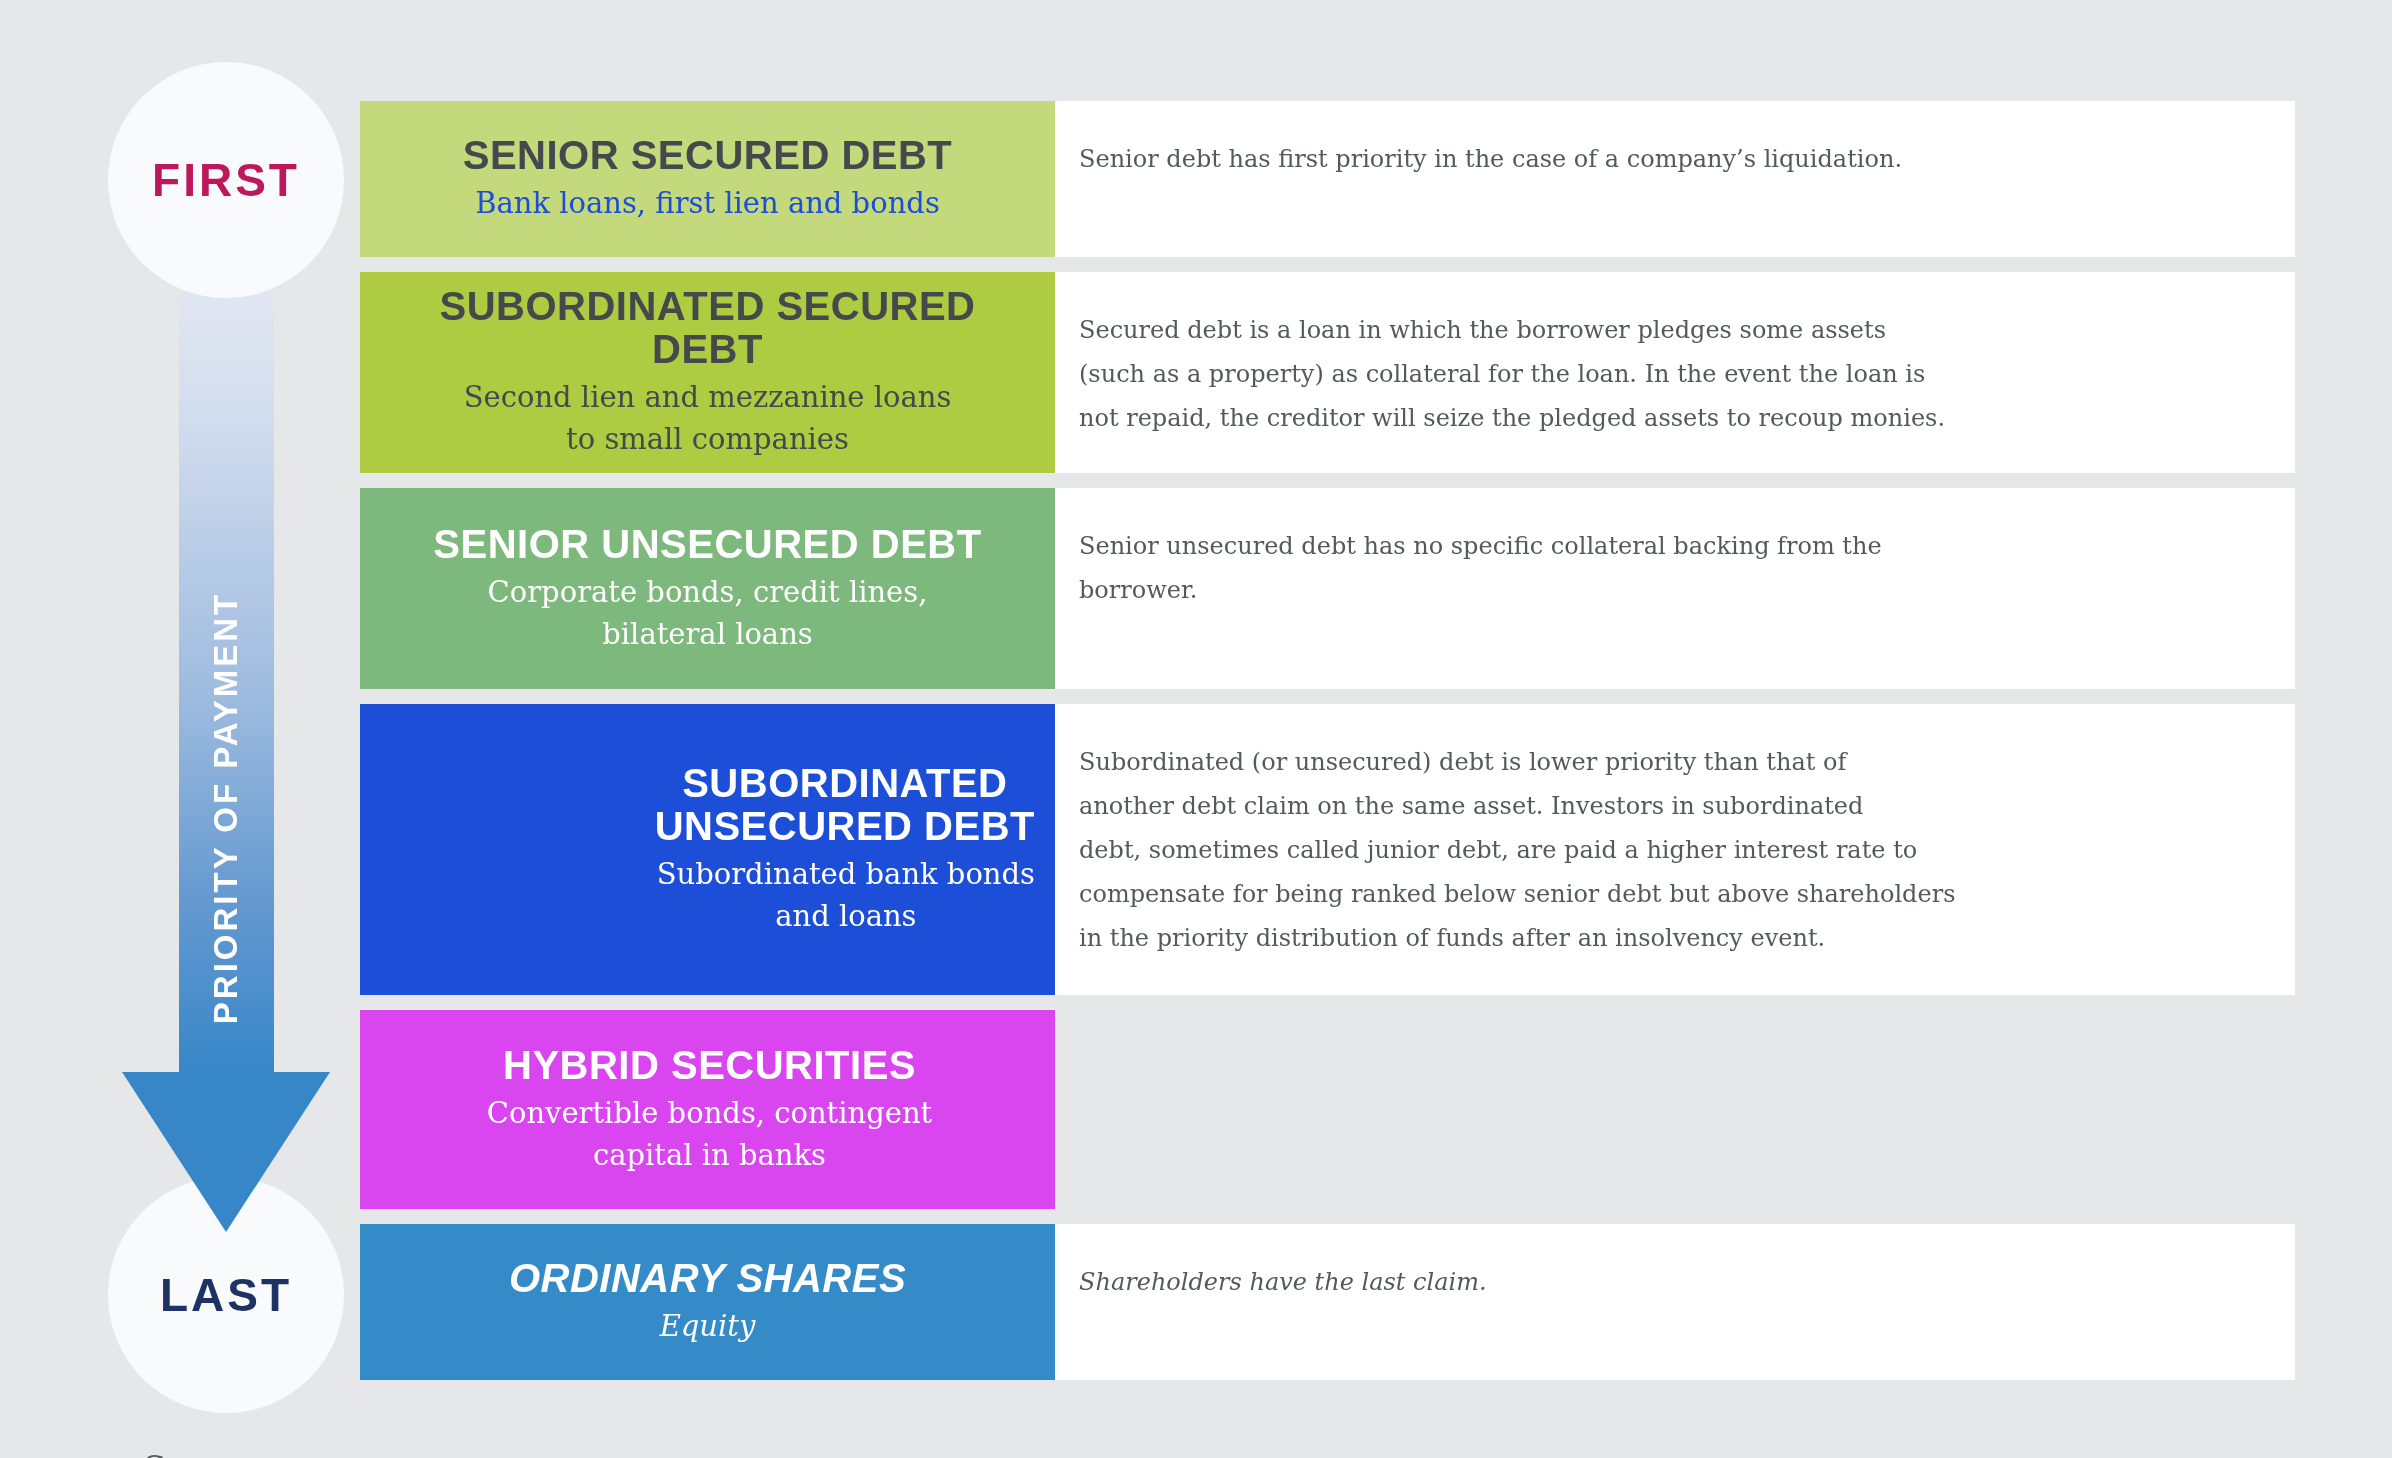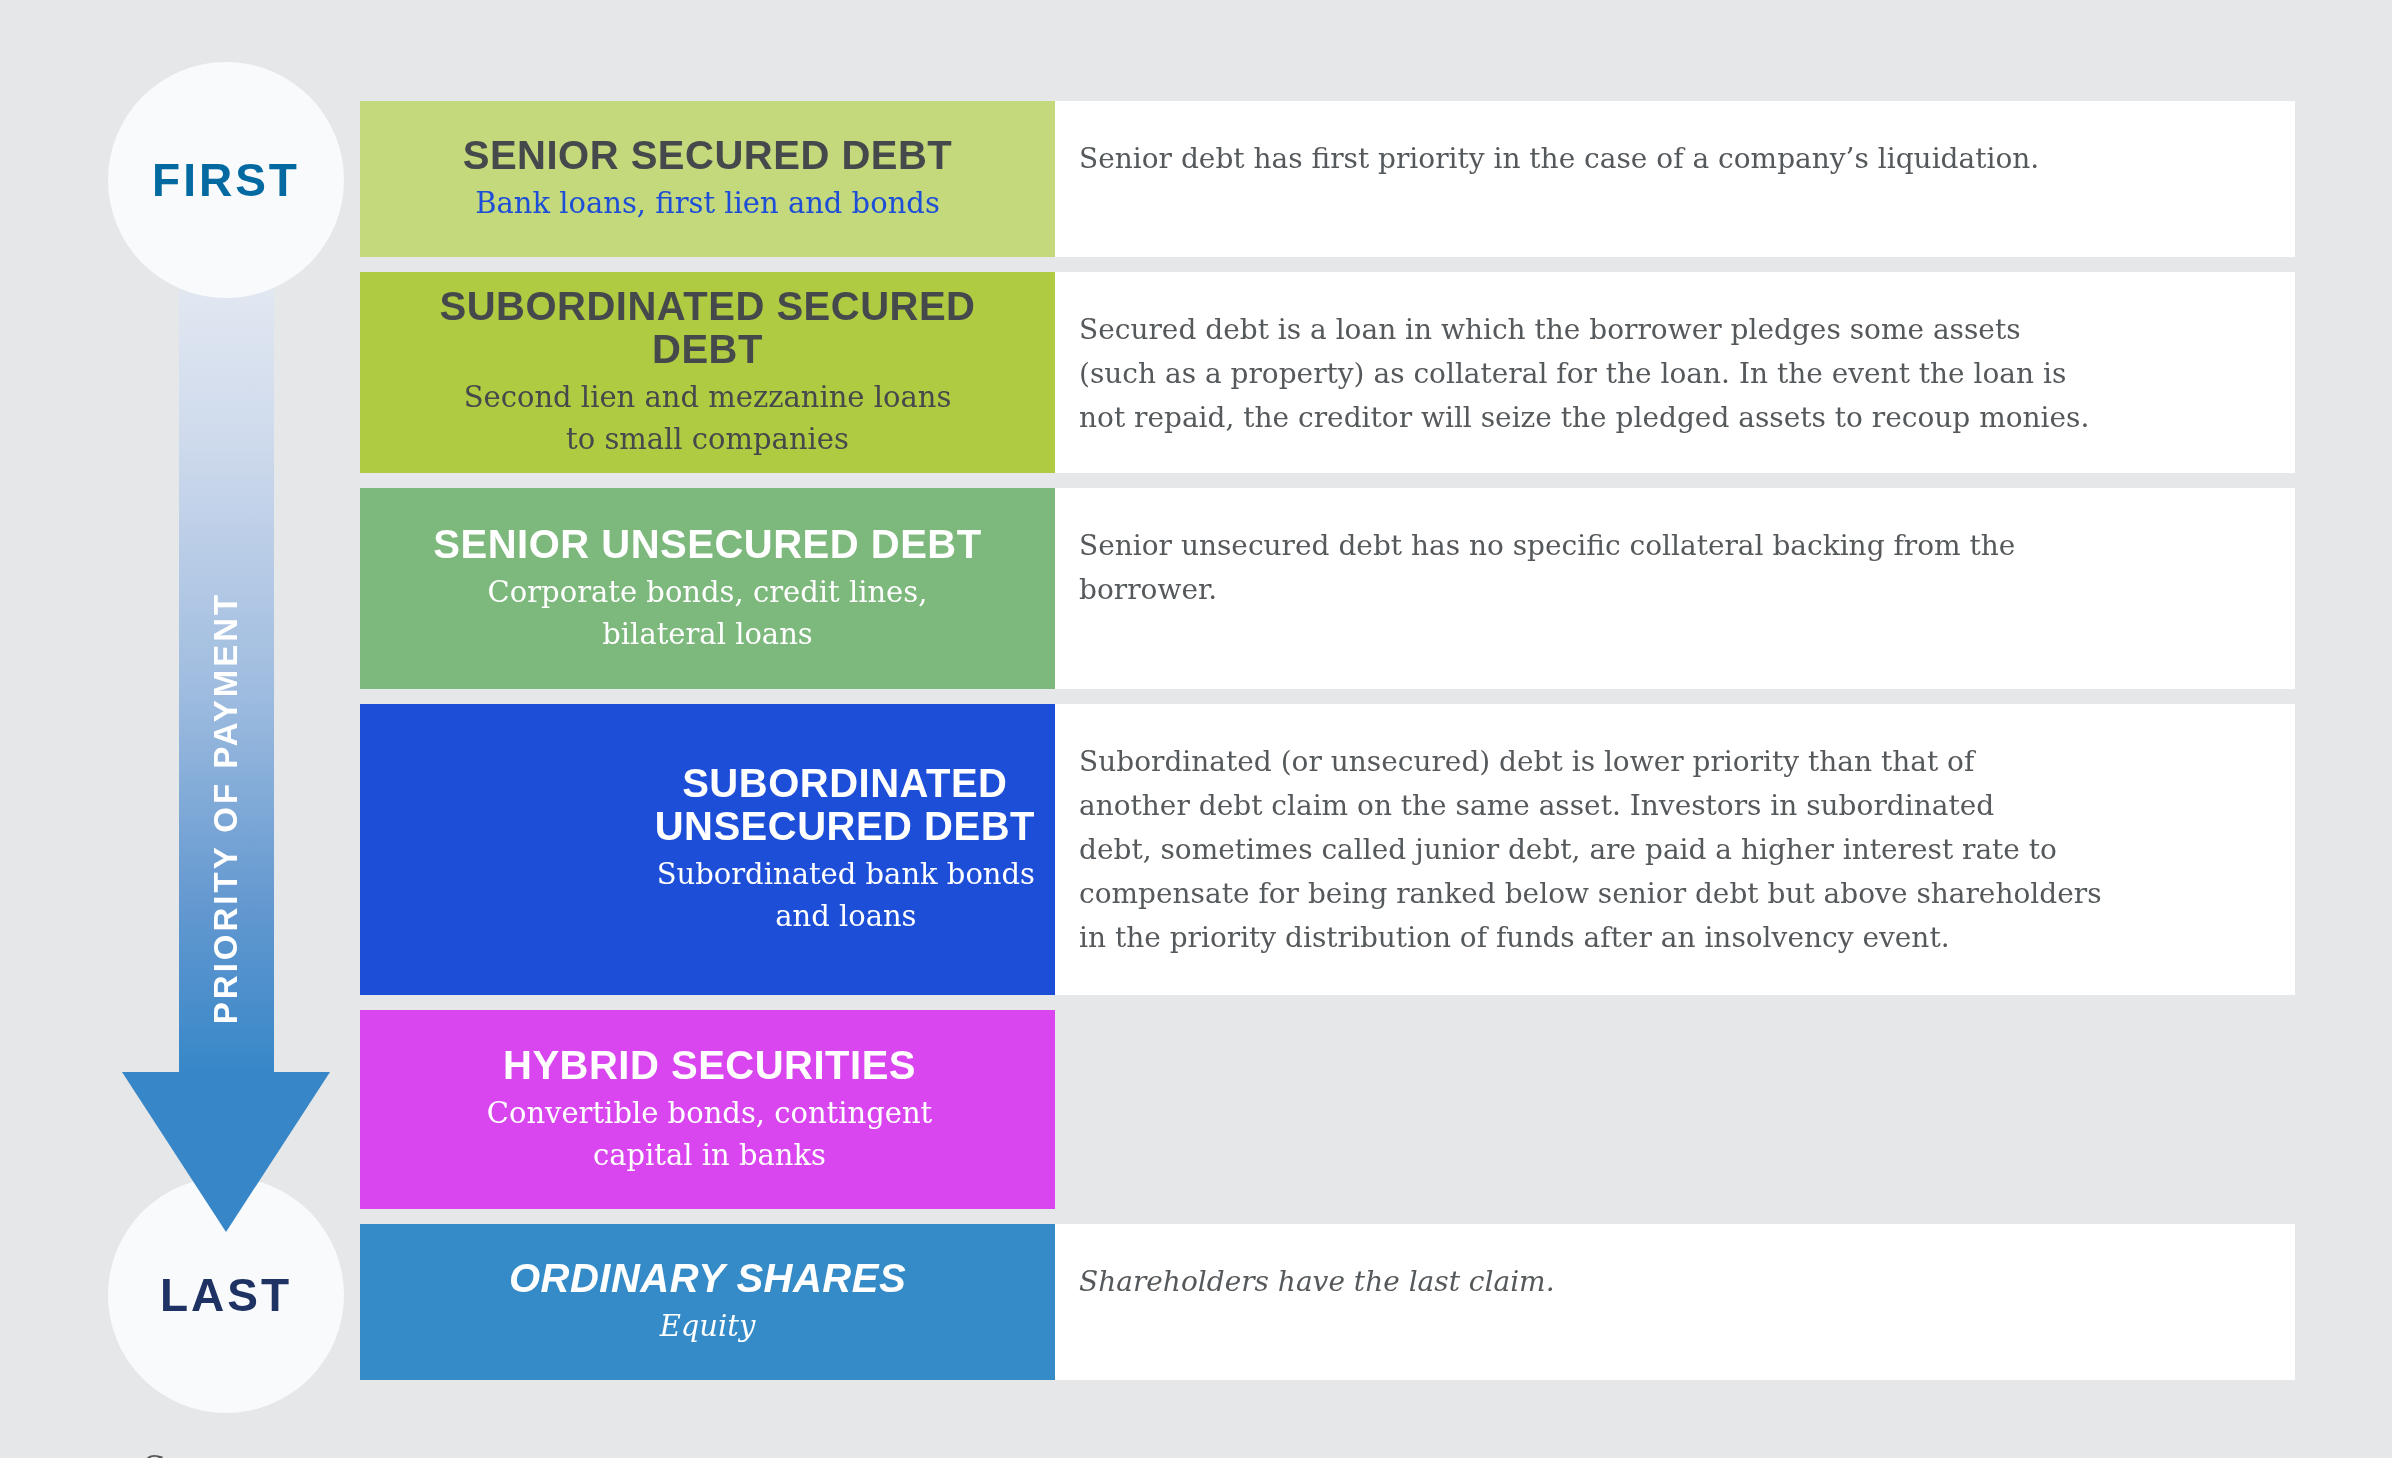--- a/index.html
+++ b/index.html
@@ -30,37 +30,37 @@
   .r4{top:1010px;height:199px;}
   .r5{top:1224px;height:156px;font-style:italic;}
 
   .label-box{width:695px;height:100%;box-sizing:border-box;padding:0 20px;
     display:flex;flex-direction:column;align-items:center;justify-content:center;text-align:center;}
   .row-title{font-size:40px;font-weight:bold;letter-spacing:.5px;line-height:43px;white-space:pre-line;}
   .row-subtitle{font-family:"DejaVu Serif",serif;font-size:29px;line-height:42px;
     white-space:pre-line;margin-top:5px;}
   .desc-box{width:1240px;height:100%;background:#ffffff;box-sizing:border-box;
     padding:36px 30px 0 24px;}
-  .row-desc{font-family:"DejaVu Serif",serif;font-size:28px;line-height:44px;
+  .row-desc{font-family:"DejaVu Serif",serif;font-size:24px;line-height:44px;
     color:#55595b;white-space:pre-line;}
 
   
   .footer-clip{position:absolute;left:143px;top:1448px;height:10px;overflow:hidden;
     font-family:"DejaVu Serif",serif;font-size:34px;color:#55595b;z-index:5;}
 </style>
 </head>
 <body>
 
 <div class="stage">
 
   <div class="arrow-bar"></div>
   <div class="arrow-head" style="border-top-color: rgb(55, 135, 200);"></div>
 
   <div class="axis-circle circle-first" style="background: rgb(248, 250, 251);">
-    <span class="circle-label" style="color: #0369a1;">FIRST</span>
+    <span class="circle-label" style="color: #be185d;">FIRST</span>
   </div>
 
   <div class="axis-circle circle-last" style="background: rgb(248, 250, 251);">
     <span class="circle-label" style="color: rgb(30, 50, 99);">LAST</span>
   </div>
 
   <div class="axis-rot-label">PRIORITY OF PAYMENT</div>
 
   <div class="row r0">
     <div class="label-box" style="background: rgb(196, 217, 124);">

